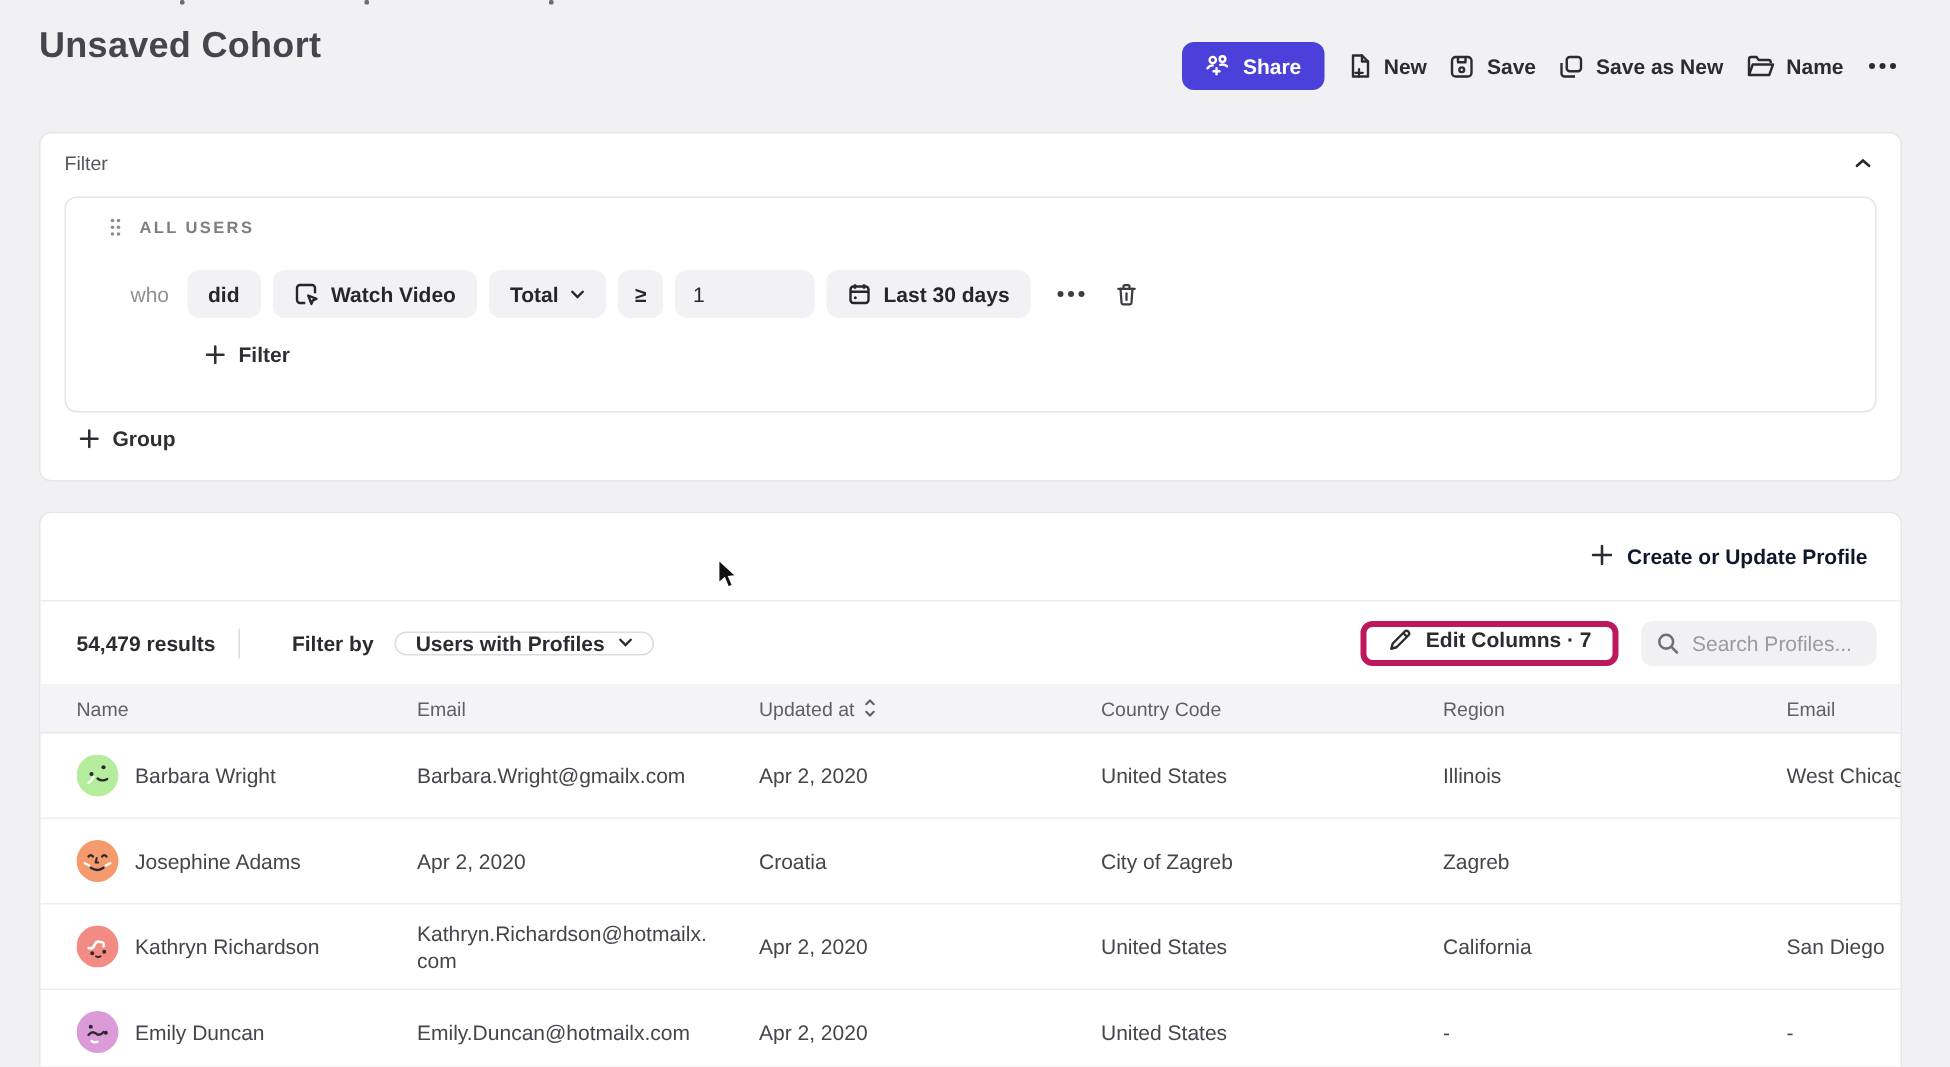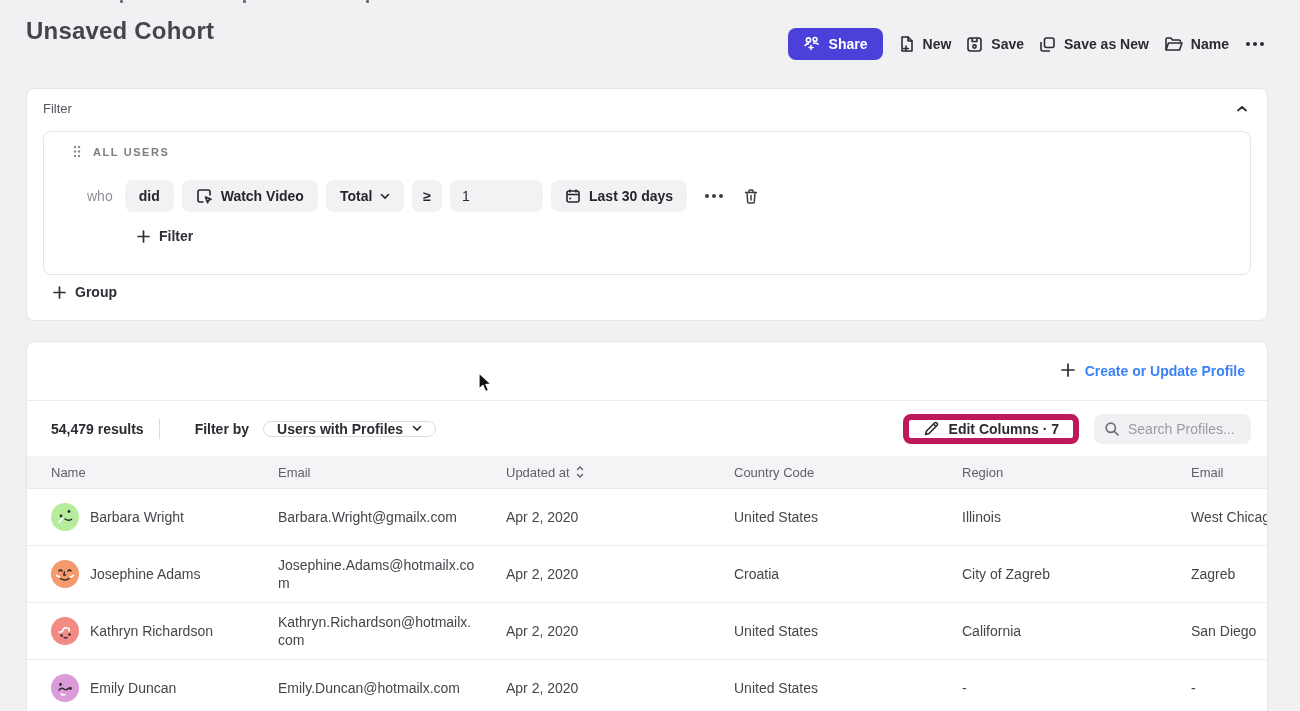--- a/index.html
+++ b/index.html
@@ -43,28 +43,28 @@
   .row-meatballs { display:flex; gap:3px; margin:0 14px 0 6px; padding:4px; cursor:pointer; }
   .row-meatballs i { width:4px; height:4px; border-radius:50%; background:#3c3c42; }
   .trash-btn { cursor:pointer; background:none; border:none; padding:2px; }
   .add-link { position:absolute; display:flex; align-items:center; gap:9px; font-size:14px; font-weight:700; color:#2e2e34; cursor:pointer; background:none; border:none; font-family:inherit; }
   .add-filter { left:93px; top:96px; }
   .add-group { left:26px; top:195px; position:absolute; }
   .chev-up-btn { background:none; border:none; cursor:pointer; padding:3px; }
 
   
   .create-row { height:59px; display:flex; justify-content:flex-end; align-items:center; padding-right:22px; border-bottom:1px solid #ececef; }
-  .create-btn { display:flex; align-items:flex-start; gap:10px; font-size:14px; font-weight:700; color:#3b82f6; cursor:pointer; background:none; border:none; font-family:inherit; }
+  .create-btn { display:flex; align-items:flex-start; gap:10px; font-size:14px; font-weight:700; color:#0f172a; cursor:pointer; background:none; border:none; font-family:inherit; }
   .toolbar-row { height:55px; display:flex; align-items:center; padding:0 16px 0 24px; }
   .results { font-size:14px; font-weight:700; color:#2b2b31; }
   .vdiv { width:1px; height:20px; background:#dcdce0; margin:0 15px; }
   .filter-by { font-size:14px; font-weight:600; color:#2b2b31; margin-right:14px;margin-left:20px; }
   .dropdown { display:flex; align-items:center; gap:9px; height:16px; padding:0 13px; border:1px solid #dcdce0; border-radius:8px; background:#fff; font-size:14px; font-weight:700; color:#2b2b31; cursor:pointer; font-family:inherit; }
   .spacer { flex:1; }
-  .edit-cols { display:flex; align-items:center; gap:9px; height:30px; padding:0 14px; border:6px solid #be185d; border-radius:8px; background:#fff; font-size:14px; font-weight:700; color:#2b2b31; cursor:pointer; font-family:inherit; margin-right:15px; }
+  .edit-cols { display:flex; align-items:flex-start; gap:9px; height:30px; padding:0 14px; border:4px solid #be185d; border-radius:8px; background:#fff; font-size:14px; font-weight:700; color:#2b2b31; cursor:pointer; font-family:inherit; margin-right:15px; }
   .search-box { display:flex; align-items:center; gap:8px; width:157px; height:30px; padding:0 10px; background:#f1f1f3; border-radius:8px; }
   .search-box input { border:none; background:transparent; outline:none; width:110px; font-size:14px; color:#45454c; font-family:inherit; }
   .search-box input::placeholder { color:#9a9aa2; }
 
   
   .tgrid { display:grid; grid-template-columns:227px 228px 228px 228px 229px minmax(0,1fr); padding-left:24px; }
   .thead { height:33px; background:#f4f4f6; align-items:center; font-size:13px; color:#5f5f67; border-bottom:1px solid #e9e9ec; }
   .th { display:flex; align-items:center; gap:6px; cursor:pointer; overflow:hidden; white-space:nowrap; }
   .trow { height:57px; align-items:center; border-bottom:1px solid #ededf0; font-size:14px; color:#45454c; }
   .cell { overflow:hidden; white-space:nowrap; padding-right:16px; }
@@ -357,21 +357,20 @@
       <span class="avatar" style="background: rgb(244, 154, 109);">
         <svg width="28" height="28" viewBox="0 0 28 28" fill="none">
           <path d="M8 11 q1.5 -2 3 0 M17 11 q1.5 -2 3 0" stroke="#2a2a2e" stroke-width="1.5" stroke-linecap="round"></path>
           <path d="M13.5 12 l-.8 3 h1.8" stroke="#2a2a2e" stroke-width="1.3" stroke-linecap="round" stroke-linejoin="round"></path>
           <path d="M9.5 18.5 q4.5 3 8.5 0" stroke="#2a2a2e" stroke-width="1.5" stroke-linecap="round"></path>
           <path d="M5.5 15.5 l3 1.5 M22.5 15.5 l-3 1.5" stroke="#fff" stroke-width="1.6" stroke-linecap="round"></path>
         </svg>
       </span>
       <span class="cell">Josephine Adams</span>
     </div>
-    <div class="cell email-cell">Josephine.Adams@hotmailx.com</div>
     <div class="cell">Apr 2, 2020</div>
     <div class="cell">Croatia</div>
     <div class="cell">City of Zagreb</div>
     <div class="cell">Zagreb</div>
   </div>
 
   <div class="tgrid trow">
     <div class="name-cell">
       <span class="avatar" style="background: rgb(242, 139, 132);">
         <svg width="28" height="28" viewBox="0 0 28 28" fill="none">

